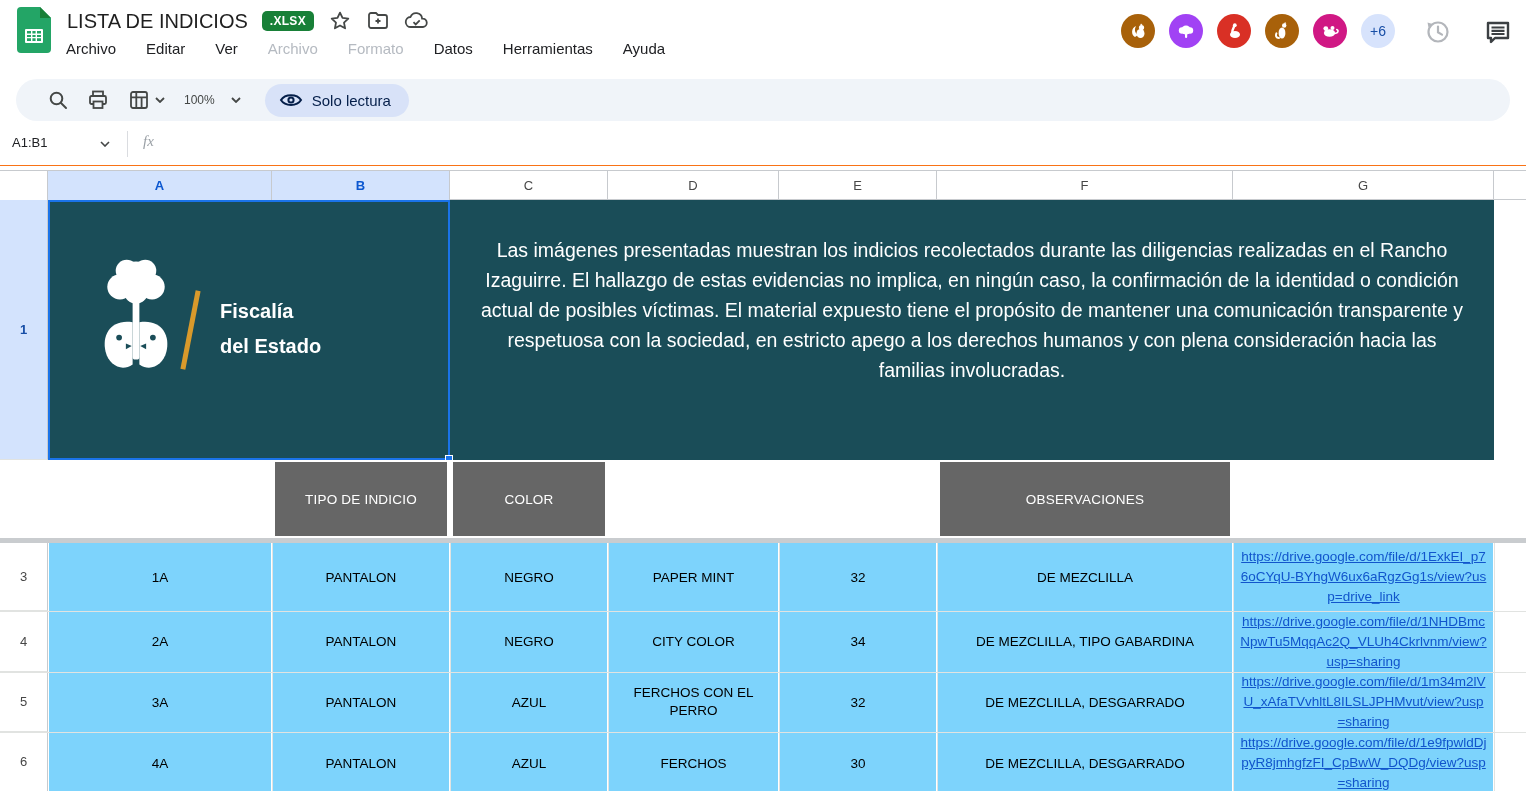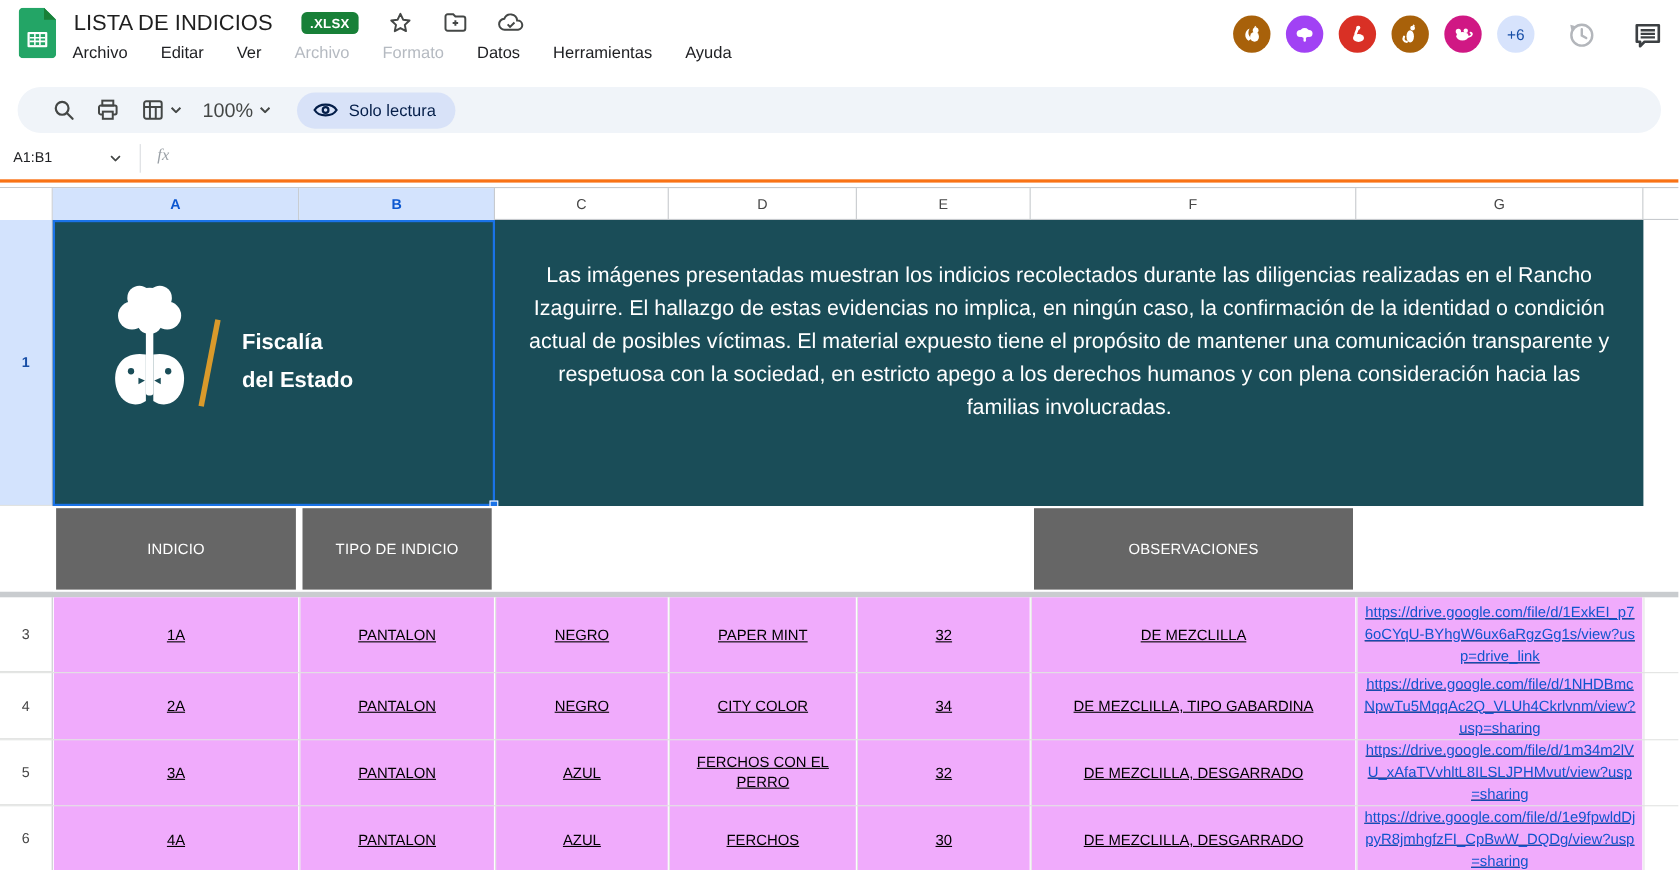--- a/index.html
+++ b/index.html
@@ -6,41 +6,41 @@
   html,body { width:1526px; height:791px; overflow:hidden; background:#fff;
               font-family:"Liberation Sans", sans-serif; }
   .abs { position:absolute; }
   #app { position:relative; width:1526px; height:791px; background:#fff; }
 
   
   #topbar { left:0; top:0; width:1526px; height:78px; background:#fff; }
   #doc-title { font-size:20px; color:#1f1f1f; }
   #file-badge { background:#188038; color:#fff; font-size:12px; font-weight:bold;
                 padding:3px 8px; border-radius:5px; letter-spacing:.3px; }
-  #title-row { left:67px; top:9px; display:flex; align-items:center; gap:26px; }
+  #title-row { left:67px; top:9px; display:flex; align-items:center; gap:14px; }
   #menu-row { left:66px; top:40px; display:flex; gap:30px; font-size:15px; color:#202124; }
   .menu-item { cursor:default; }
   .menu-item.disabled { color:#b5bac1; }
   #collab { left:1121px; top:14px; display:flex; gap:14px; align-items:center; }
   .avatar { width:34px; height:34px; border-radius:50%; display:flex;
             align-items:center; justify-content:center; }
   #plus-badge { background:#d7e3fc; color:#174ea6; font-size:14px; }
 
   
   #toolbar { left:16px; top:79px; width:1494px; height:42px; background:#f0f4f9;
              border-radius:21px; display:flex; align-items:center; }
   .tb-icon { display:flex; align-items:center; justify-content:center; width:40px; height:40px; }
-  #zoom-ctl { display:flex; align-items:center; gap:6px; font-size:18px; color:#444746; margin:0 10px; }
+  #zoom-ctl { display:flex; align-items:center; gap:16px; font-size:12px; color:#444746; margin:0 10px; }
   #readonly-chip { display:flex; align-items:center; gap:9px; background:#d8e2f8;
                    border-radius:17px; height:33px; padding:0 18px 0 14px; margin-left:14px;
                    font-size:15px; color:#041e49; }
 
   
   #formulabar { left:0; top:122px; width:1526px; height:44px; background:#fff;
-                border-bottom:3px solid #f97316; }
+                border-bottom:1px solid #f97316; }
   #name-box { left:12px; top:13px; font-size:13px; color:#202124; }
   #fb-divider { left:127px; top:9px; width:1px; height:26px; background:#dadce0; }
   #fx-label { left:143px; top:11px; font-family:"Liberation Serif", serif; font-style:italic;
               font-size:15px; color:#9aa0a6; }
 
   
   #colheaders { left:0; top:170px; width:1526px; height:30px; background:#fff;
                 border-top:1px solid #c7cace; border-bottom:1px solid #c7cace; }
   .colh { position:absolute; top:0; height:29px; display:flex; align-items:center;
           justify-content:center; font-size:13px; color:#474747;
@@ -68,21 +68,21 @@
 
   
   #thead-row { left:0; top:460px; width:1526px; height:78px; background:#fff; }
   .th { position:absolute; top:2px; height:74px; background:#666666; color:#fff;
         display:flex; align-items:center; justify-content:center; font-size:13.5px;
         letter-spacing:.2px; text-align:center; }
   #frozen-divider { left:0; top:538px; width:1526px; height:5px; background:#c9cccf; }
 
   
   .td { position:absolute; display:flex; align-items:center; justify-content:center;
-        font-size:13.5px; color:#000; text-align:center; padding:0 6px; background:#f0abfc;text-decoration:underline; }
+        font-size:13.5px; color:#000; text-align:center; padding:0 6px; background:#7dd3fc; }
   .td a { color:#1155cc; text-decoration:underline; word-break:break-all;
           line-height:20px; font-size:13.5px; }
   .vline { position:absolute; width:1px; background:#e1e3e1; }
   .hline { position:absolute; height:1px; background:#e1e3e1; }
 
   svg { display:block; }
 </style>
 </head>
 <body>
 
@@ -268,22 +268,22 @@
   <div class="abs" id="logo-text">
     <div>Fiscalía</div>
     <div>del Estado</div>
   </div>
 
   <div class="abs" id="banner-text">Las imágenes presentadas muestran los indicios recolectados durante las diligencias realizadas en el Rancho Izaguirre. El hallazgo de estas evidencias no implica, en ningún caso, la confirmación de la identidad o condición actual de posibles víctimas. El material expuesto tiene el propósito de mantener una comunicación transparente y respetuosa con la sociedad, en estricto apego a los derechos humanos y con plena consideración hacia las familias involucradas.</div>
   <div class="abs" id="sel-border"></div>
   <div class="abs" id="fill-handle"></div>
 
   <div class="abs" id="thead-row">
-    <div class="th" style="left:51px;width:218px">INDICIO</div>
     <div class="th" style="left:275px;width:172px">TIPO DE INDICIO</div>
+    <div class="th" style="left:453px;width:152px">COLOR</div>
     <div class="th" style="left:940px;width:290px">OBSERVACIONES</div>
   </div>
   <div class="abs" id="frozen-divider"></div>
 
   <div class="td" style="left:49px;top:543px;width:222px;height:68px">1A</div>
   <div class="td" style="left:273px;top:543px;width:176px;height:68px">PANTALON</div>
   <div class="td" style="left:451px;top:543px;width:156px;height:68px">NEGRO</div>
   <div class="td" style="left:609px;top:543px;width:169px;height:68px">PAPER MINT</div>
   <div class="td" style="left:780px;top:543px;width:156px;height:68px">32</div>
   <div class="td" style="left:938px;top:543px;width:294px;height:68px">DE MEZCLILLA</div>

